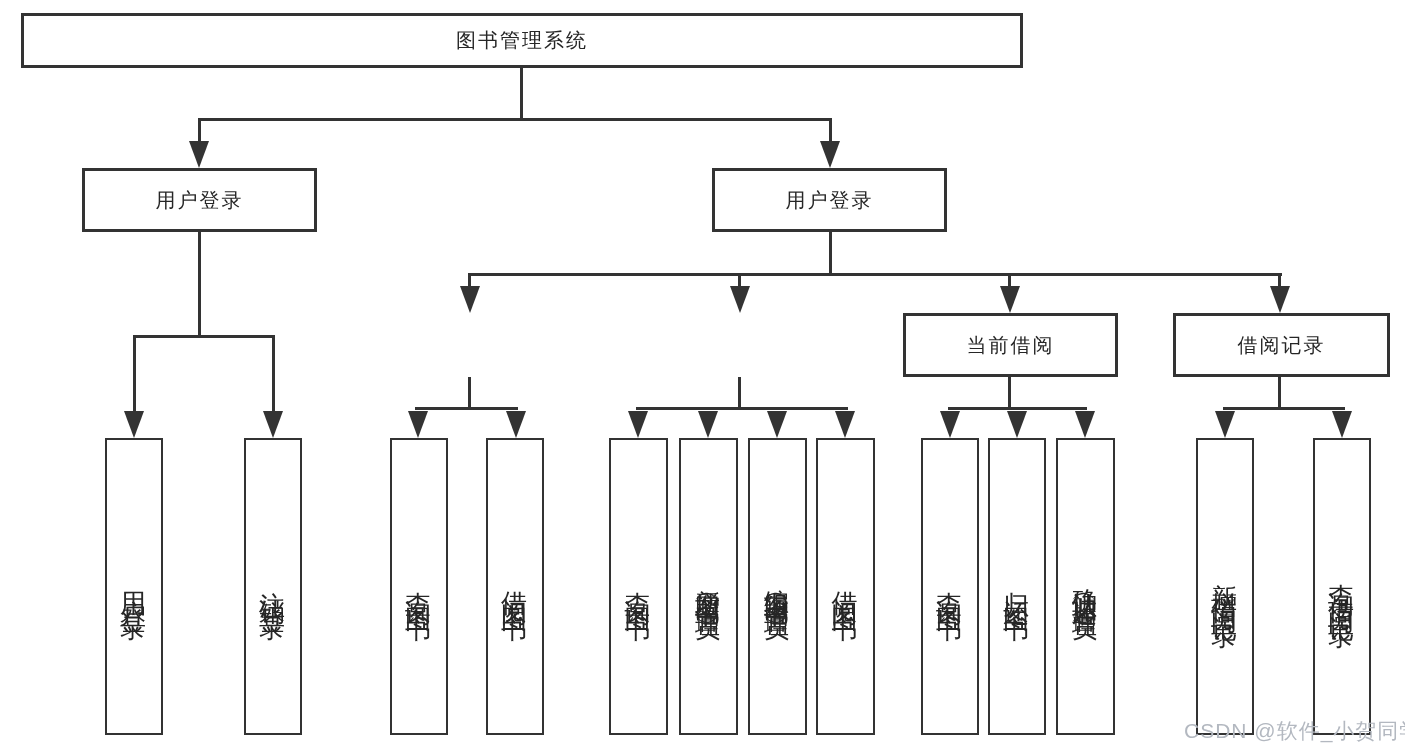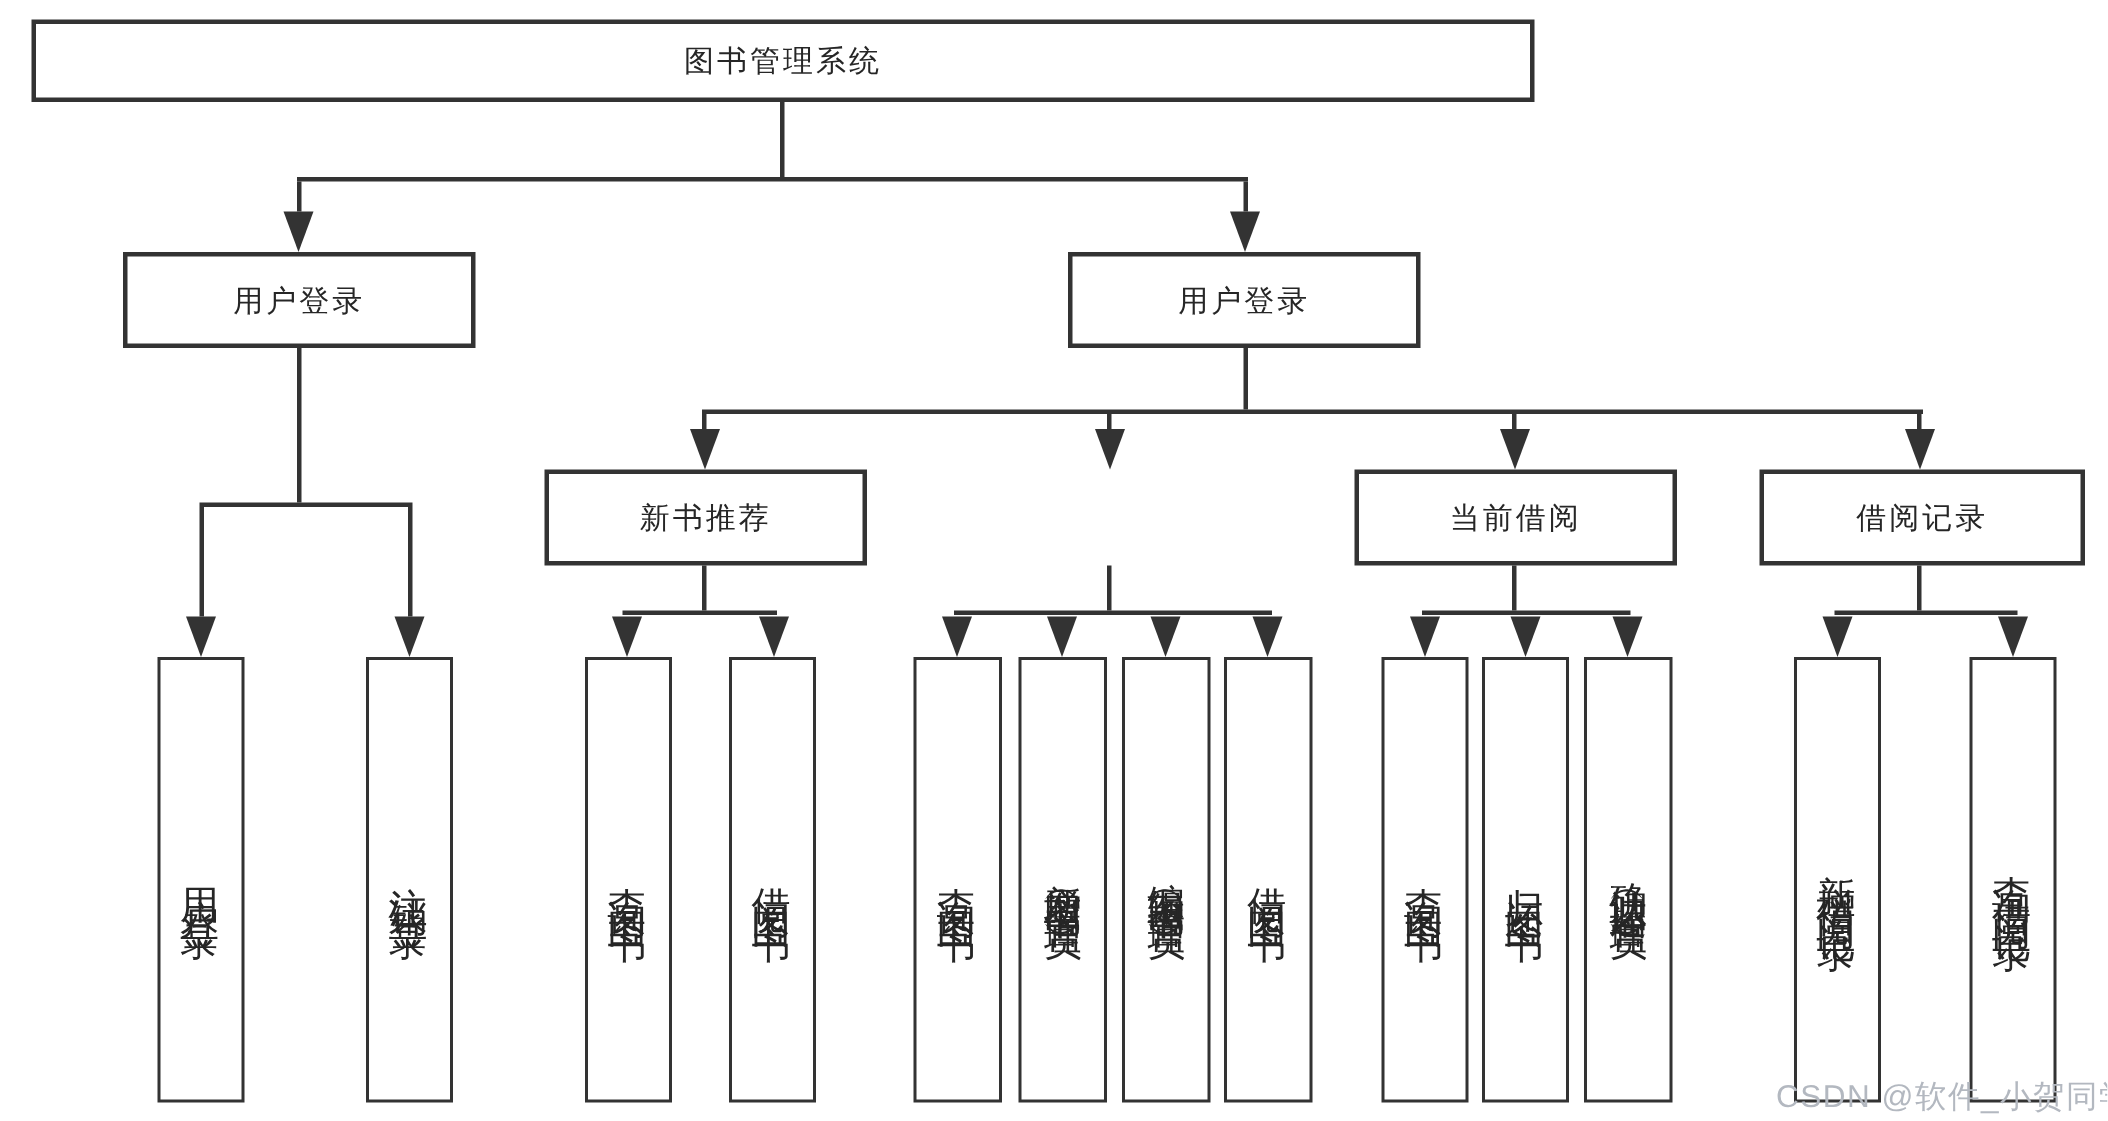--- a/index.html
+++ b/index.html
@@ -57,21 +57,20 @@
   <div class="hl" style="left:468px;top:273px;width:814px"></div>
   <div class="vl" style="left:468px;top:276px;height:10px"></div>
   <div class="vl" style="left:738px;top:276px;height:10px"></div>
   <div class="vl" style="left:1008px;top:276px;height:10px"></div>
   <div class="vl" style="left:1278px;top:276px;height:10px"></div>
   <div class="ar" style="left:460px;top:286px"></div>
   <div class="ar" style="left:730px;top:286px"></div>
   <div class="ar" style="left:1000px;top:286px"></div>
   <div class="ar" style="left:1270px;top:286px"></div>
 
-  <div class="node" style="left:363px;top:313px;width:215px;height:64px">新书推荐</div>
   <div class="node" style="left:903px;top:313px;width:215px;height:64px">当前借阅</div>
   <div class="node" style="left:1173px;top:313px;width:217px;height:64px">借阅记录</div>
 
   <div class="vl" style="left:468px;top:377px;height:30px"></div>
   <div class="vl" style="left:738px;top:377px;height:30px"></div>
   <div class="vl" style="left:1008px;top:377px;height:30px"></div>
   <div class="vl" style="left:1278px;top:377px;height:30px"></div>
 
   <div class="hl" style="left:415px;top:407px;width:103px"></div>
   <div class="hl" style="left:636px;top:407px;width:212px"></div>

